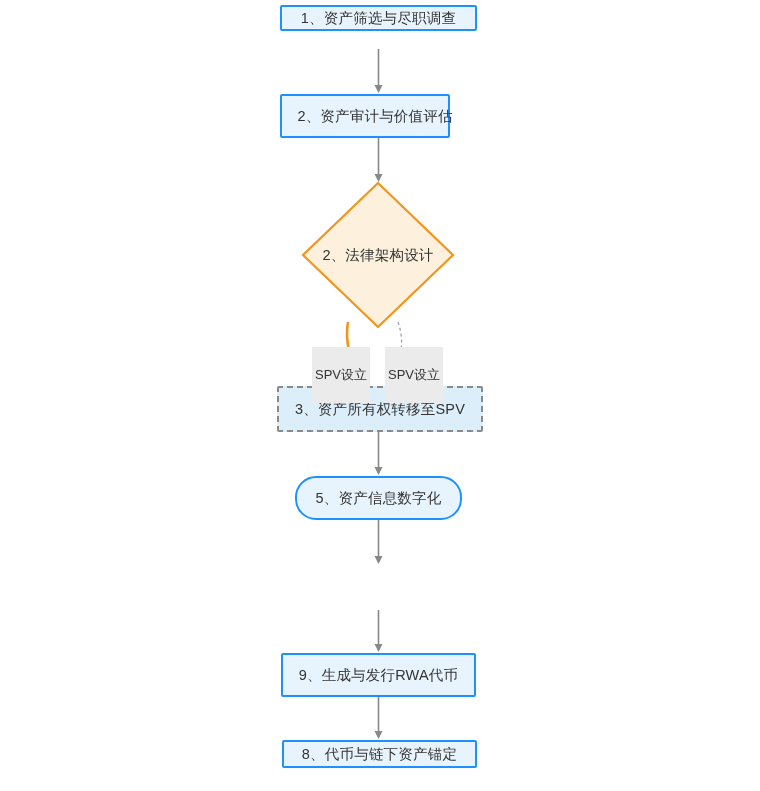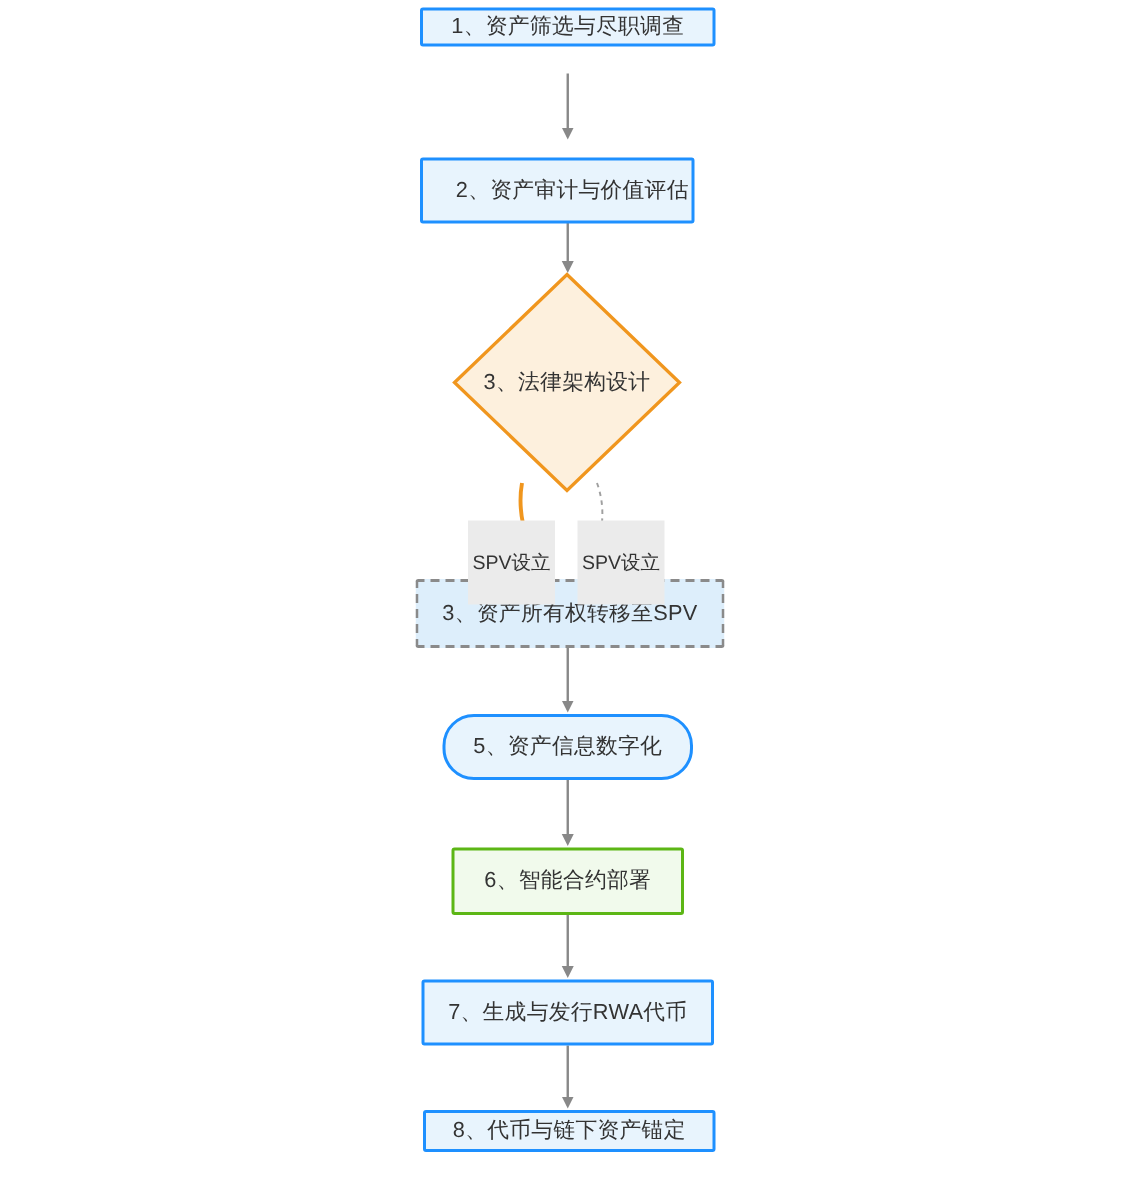--- a/index.html
+++ b/index.html
@@ -108,42 +108,39 @@
 
     <line x1="378.5" y1="697" x2="378.5" y2="737" stroke="#888888" stroke-width="1.6" marker-end="url(#arrowGray)"></line>
 
     <polygon points="378,183 453,255 378,327 303,255" fill="#fdf0dd" stroke="#f0961e" stroke-width="2.2"></polygon>
   </svg>
 
   <div class="node node-rect" style="left:280px; top:5px; width:197px; height:26px;">
     <span>1、资产筛选与尽职调查</span>
   </div>
 
-  <div class="node node-rect" style="left:280px; top:105px; width:183px; height:44px;padding-left:20px;">
+  <div class="node node-rect" style="left:280px; top:94px; width:170px; height:44px;padding-left:20px;">
     <span>2、资产审计与价值评估</span>
   </div>
 
   <div class="node node-diamond" style="left:303px; top:183px; width:150px; height:144px;">
-    <span class="diamond-text">3、法律架构设计</span>
+    <span class="diamond-text">2、法律架构设计</span>
   </div>
 
   <div class="node node-rect-dashed" style="left:277px; top:386px; width:206px; height:46px;">
     <span>3、资产所有权转移至SPV</span>
   </div>
 
   <div class="node node-rect" style="left:295px; top:476px; width:167px; height:44px;border-radius:21px;">
     <span>5、资产信息数字化</span>
   </div>
 
-  <div class="node node-rect-green" style="left:301px; top:565px; width:155px; height:45px;">
-    <span>6、智能合约部署</span>
-  </div>
 
   <div class="node node-rect" style="left:281px; top:653px; width:195px; height:44px;">
-    <span>7、生成与发行RWA代币</span>
+    <span>9、生成与发行RWA代币</span>
   </div>
 
   <div class="node node-rect" style="left:282px; top:740px; width:195px; height:28px;">
     <span>8、代币与链下资产锚定</span>
   </div>
 
   <div class="edge-label" style="left:312px; top:347px;">SPV设立</div>
 
   <div class="edge-label" style="left:385px; top:347px;">SPV设立</div>
 

